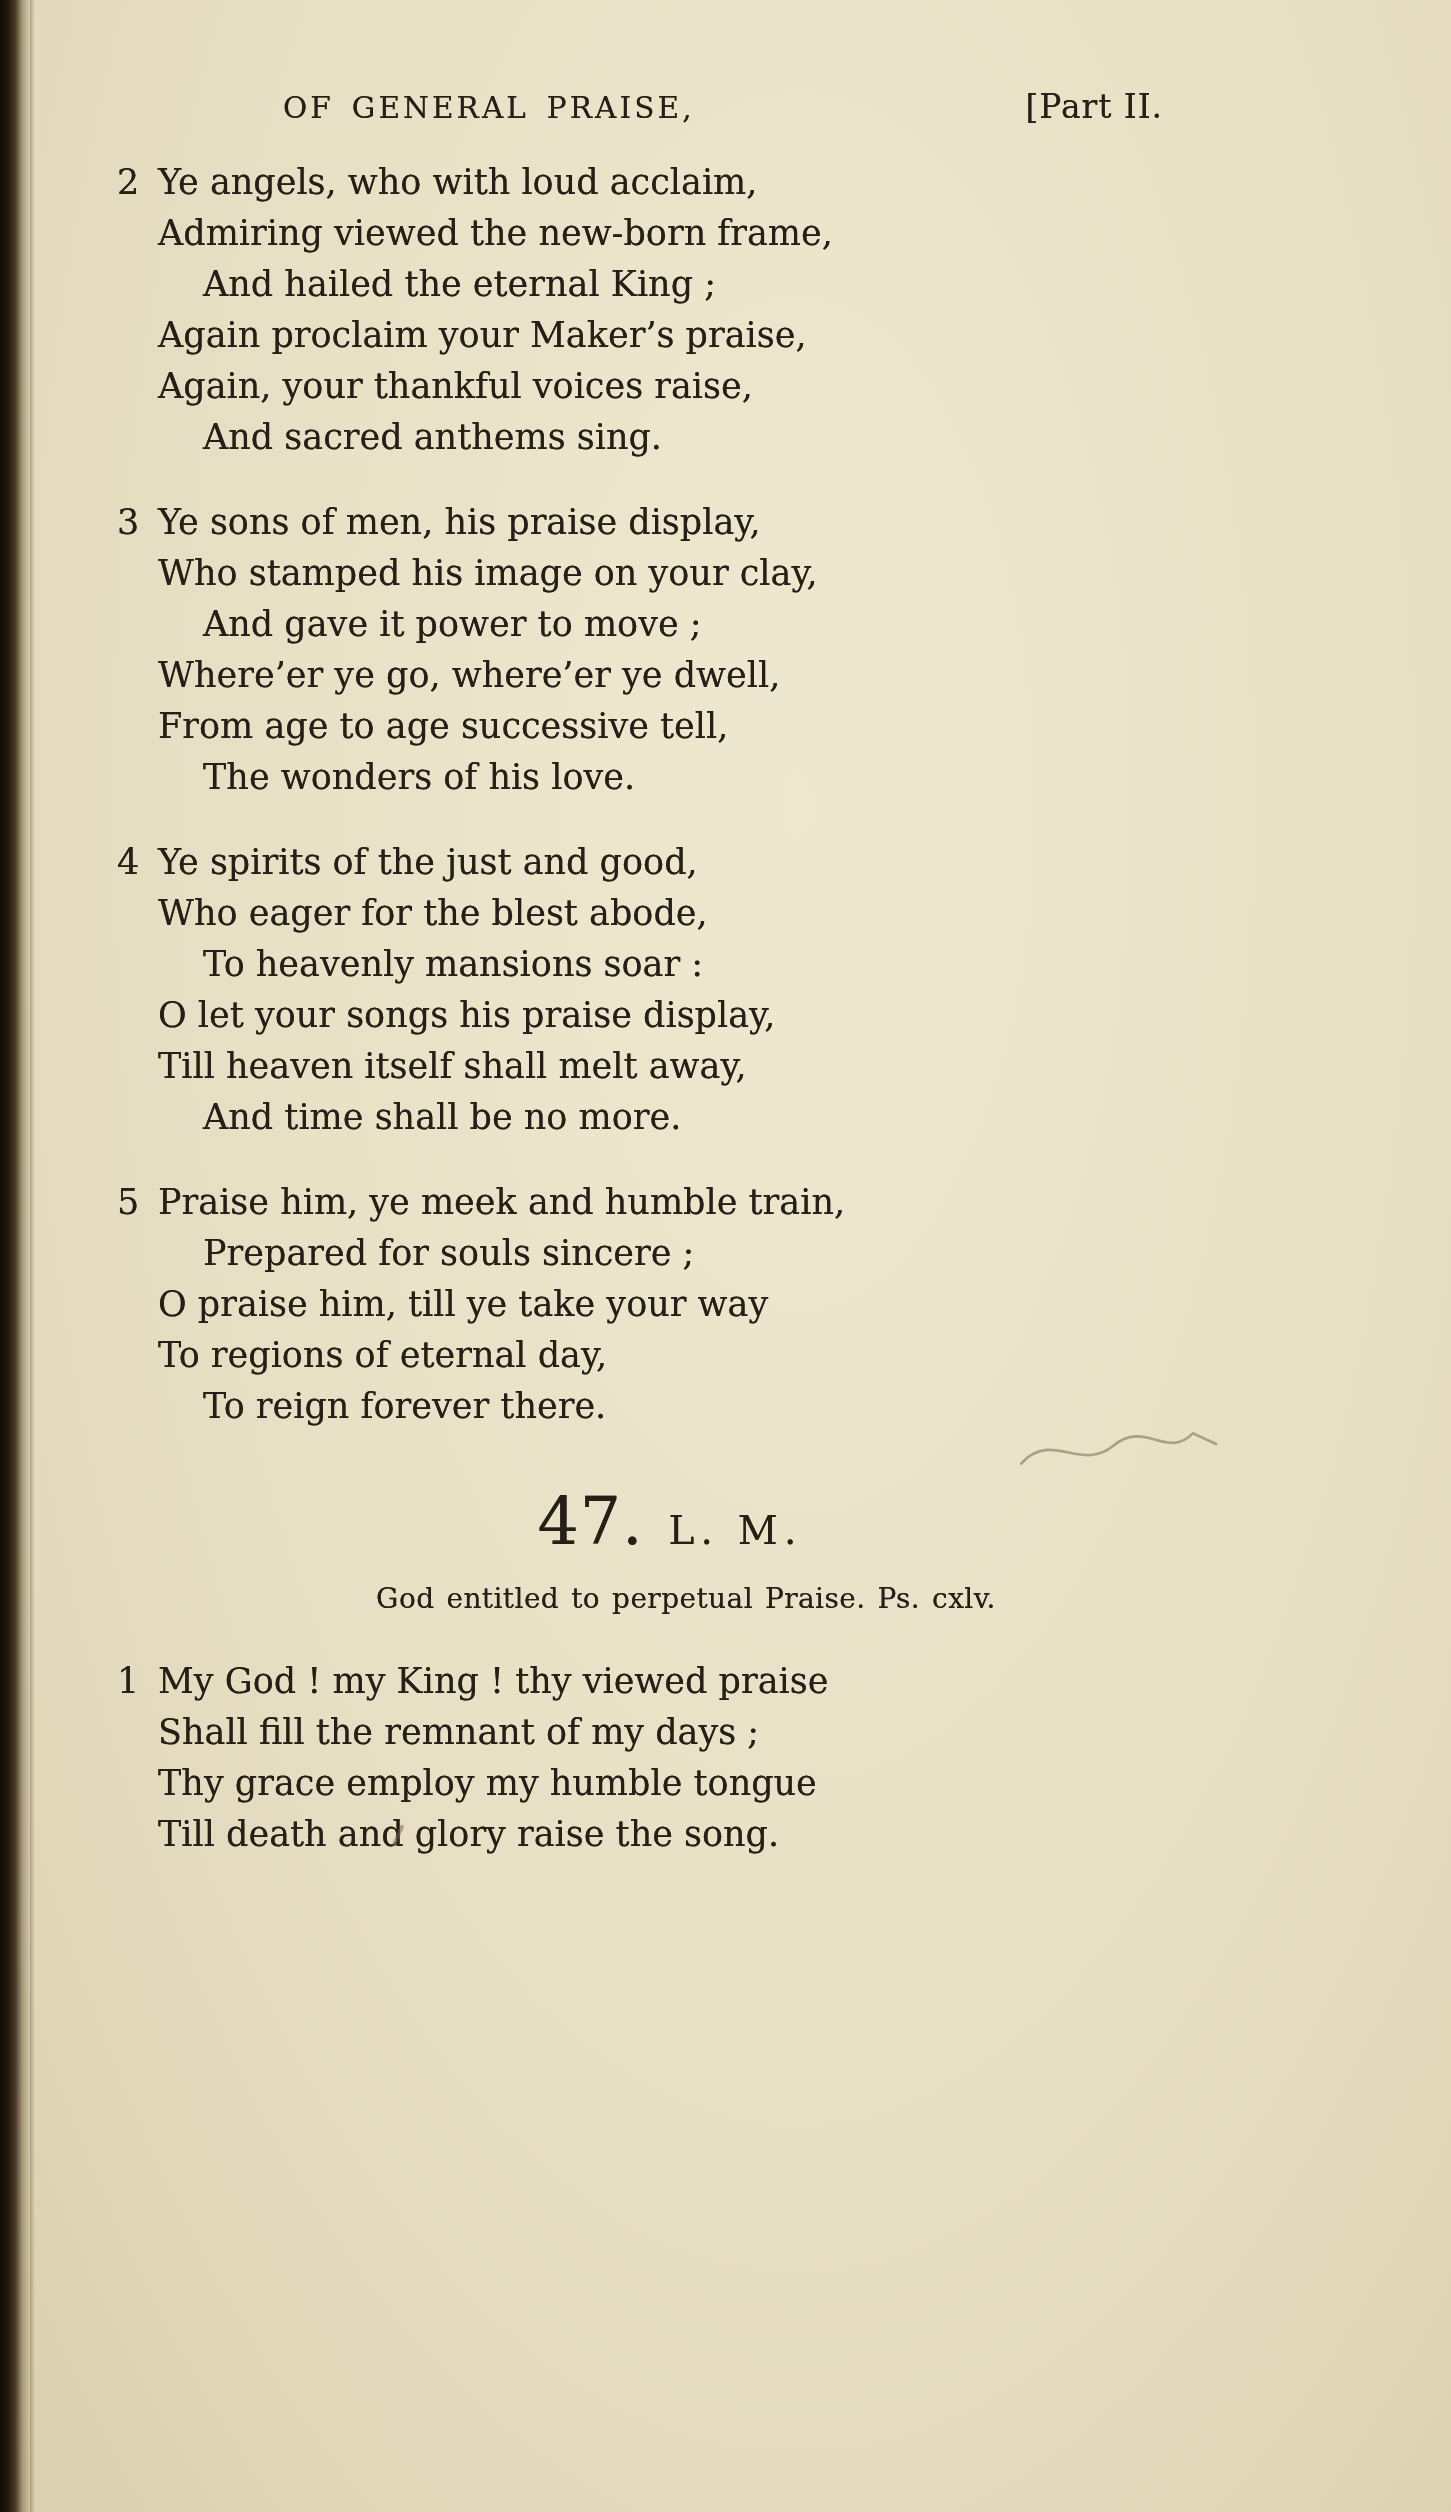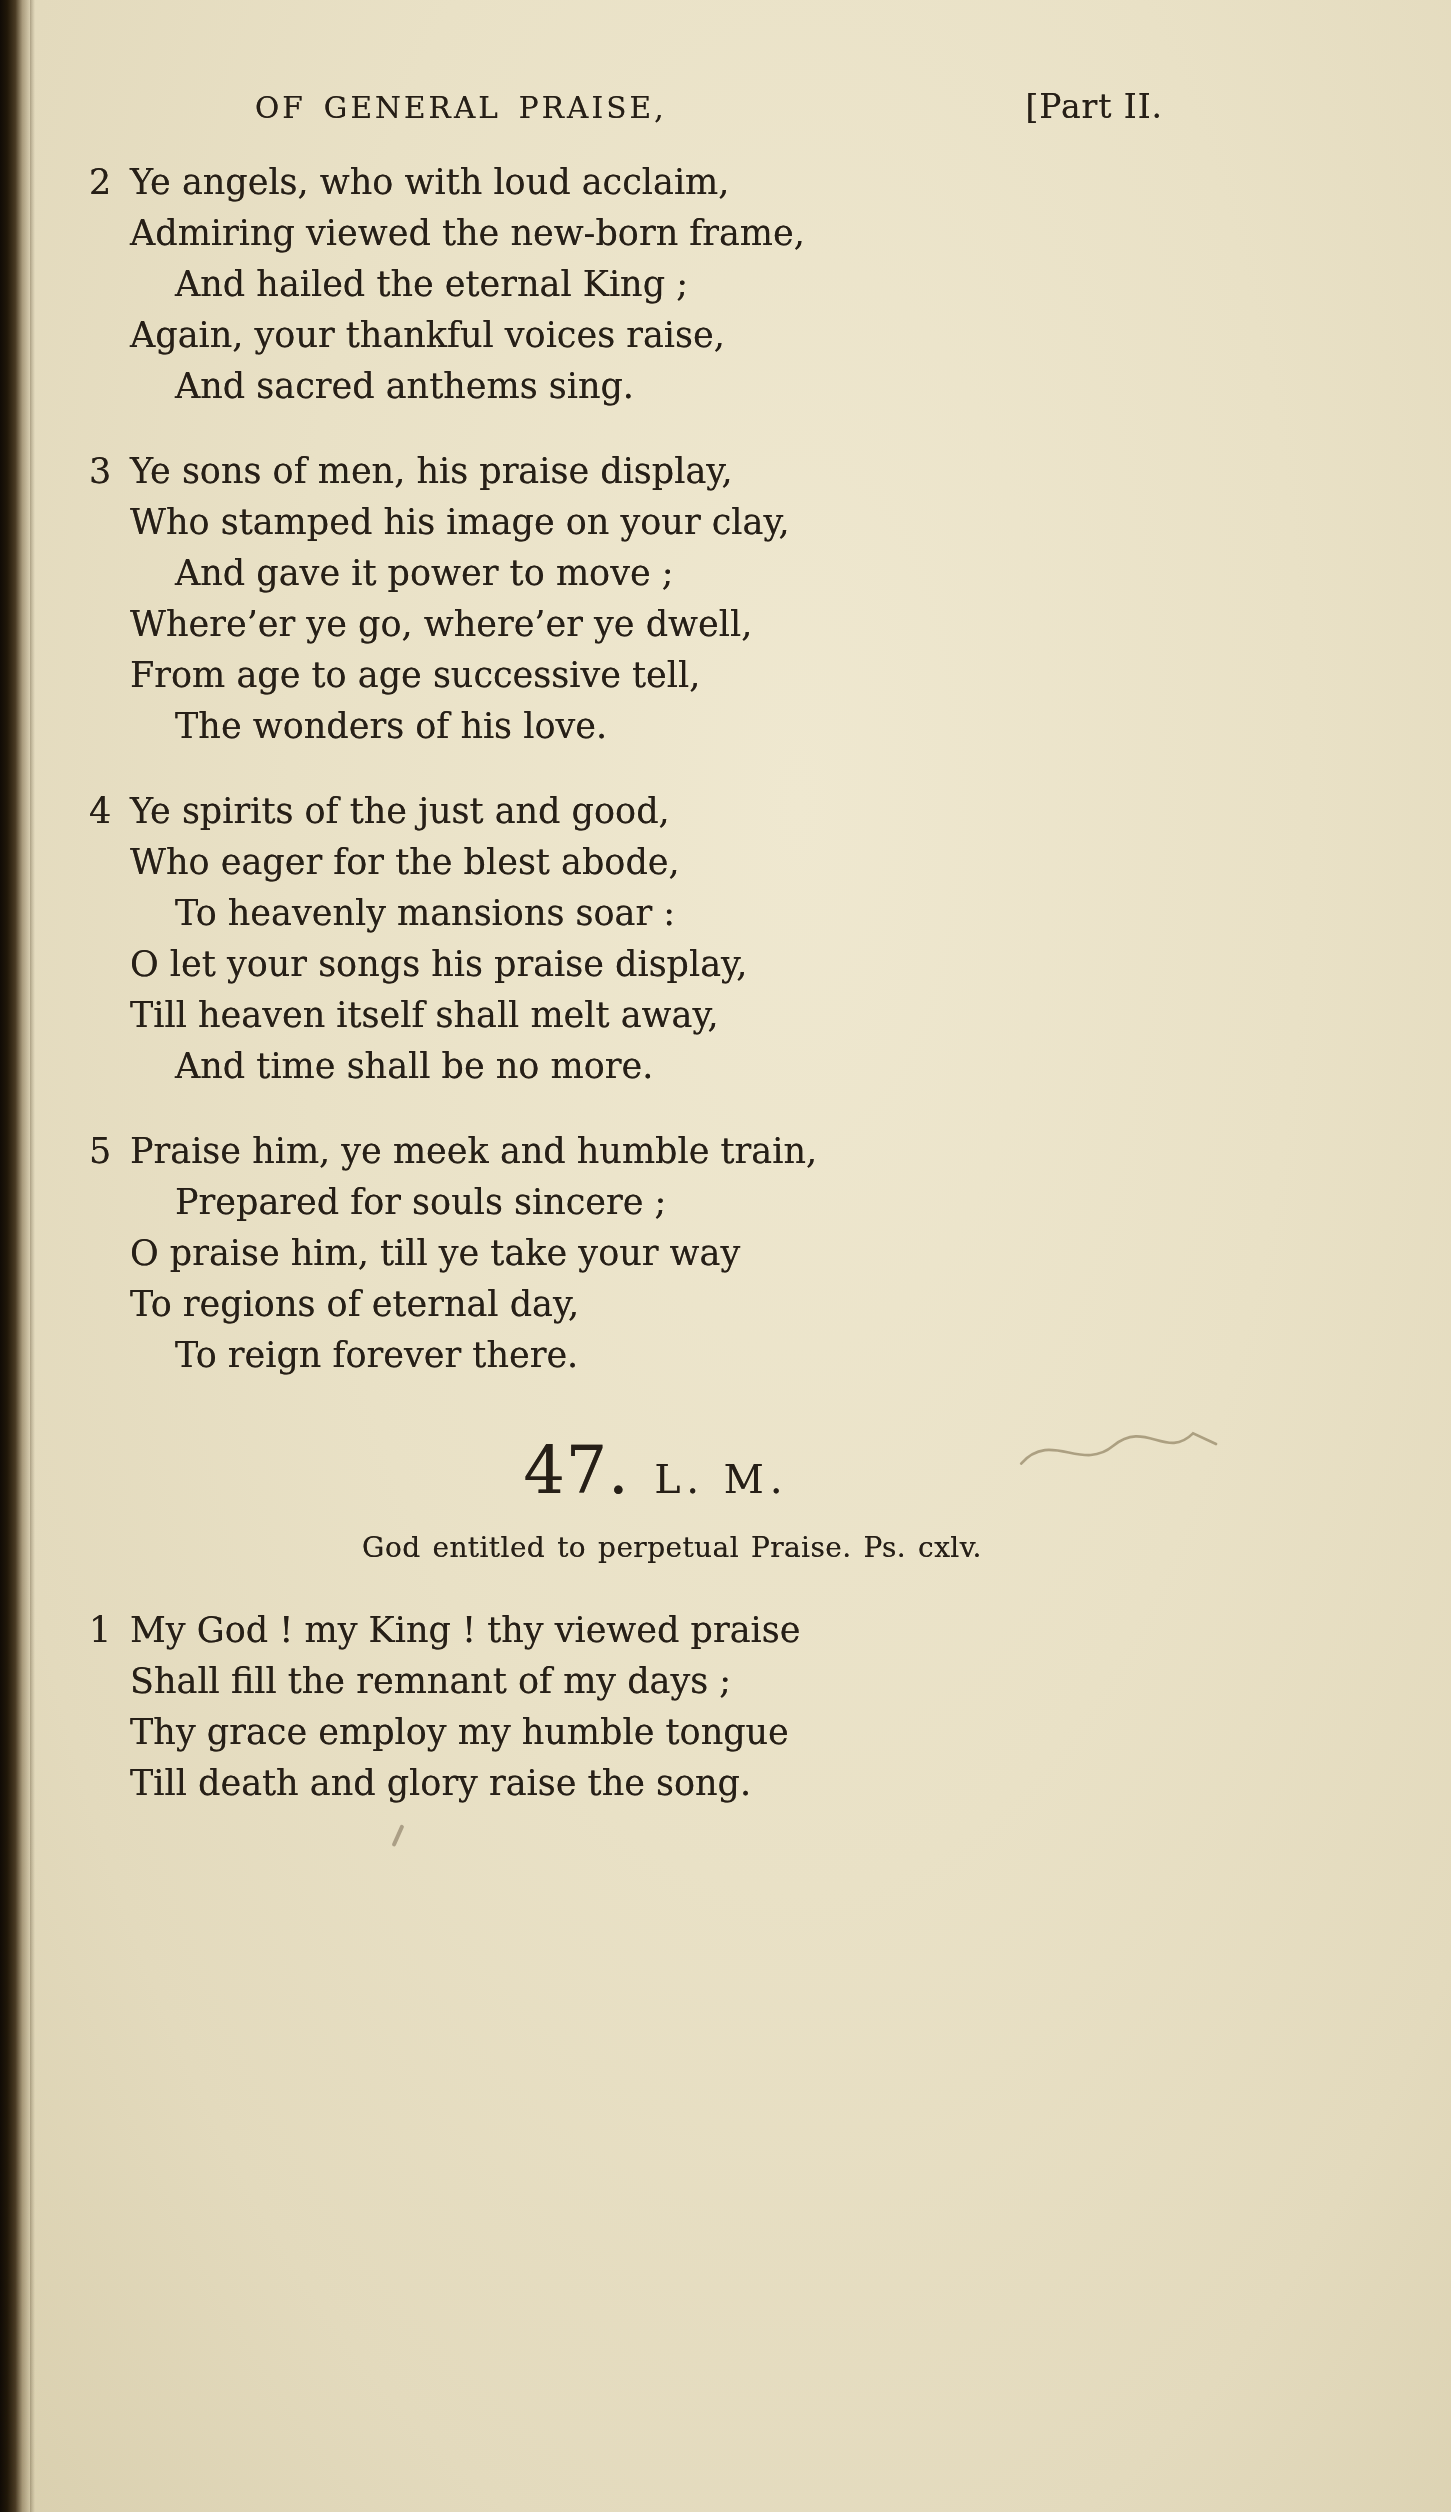--- a/index.html
+++ b/index.html
@@ -32,20 +32,21 @@
   .gutter-edge {
     position: absolute;
     left: 30px; top: 0; bottom: 0;
     width: 5.4px;
     background: linear-gradient(to right, rgba(90,76,50,0.35), rgba(90,76,50,0));
   }
   .content {
     position: relative;
     padding: 87px 134px 0 89px;
     text-shadow: 0 0 0.6px rgba(38,30,20,0.75);
+    margin-left: 28px;
   }
   .header {
     display: flex;
     justify-content: space-between;
     align-items: baseline;
     padding-left: 166px;
     padding-right: 154px;
     font-size: 29.5px;
     line-height: 39px;
   }
@@ -126,20 +127,21 @@
     <div class="header">
       <span class="running-title">OF GENERAL PRAISE,</span>
       <span class="part-label">[Part II.</span>
     </div>
 
     <div class="stanzas" id="stanzas">
         <div class="stanza">
           <div class="line"><span class="vnum">2</span><span>Ye angels, who with loud acclaim,</span></div>
           <div class="line"><span>Admiring viewed the new-born frame,</span></div>
           <div class="line indent"><span>And hailed the eternal King ;</span></div>
+          <div class="line"><span>Again proclaim your Maker’s praise,</span></div>
           <div class="line"><span>Again, your thankful voices raise,</span></div>
           <div class="line indent"><span>And sacred anthems sing.</span></div>
         </div>
         <div class="stanza">
           <div class="line"><span class="vnum">3</span><span>Ye sons of men, his praise display,</span></div>
           <div class="line"><span>Who stamped his image on your clay,</span></div>
           <div class="line indent"><span>And gave it power to move ;</span></div>
           <div class="line"><span>Where’er ye go, where’er ye dwell,</span></div>
           <div class="line"><span>From age to age successive tell,</span></div>
           <div class="line indent"><span>The wonders of his love.</span></div>

